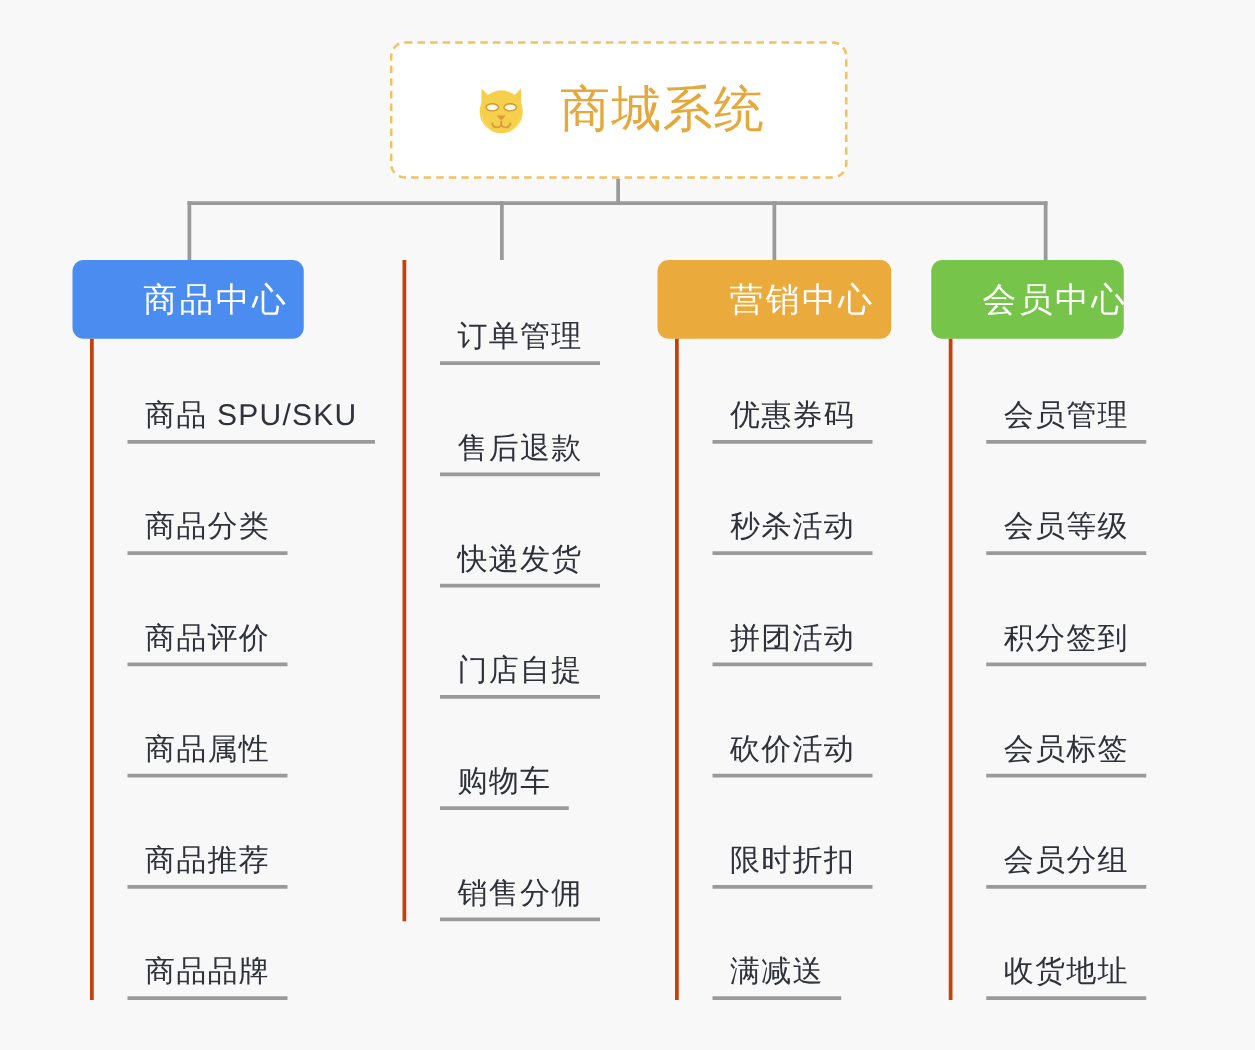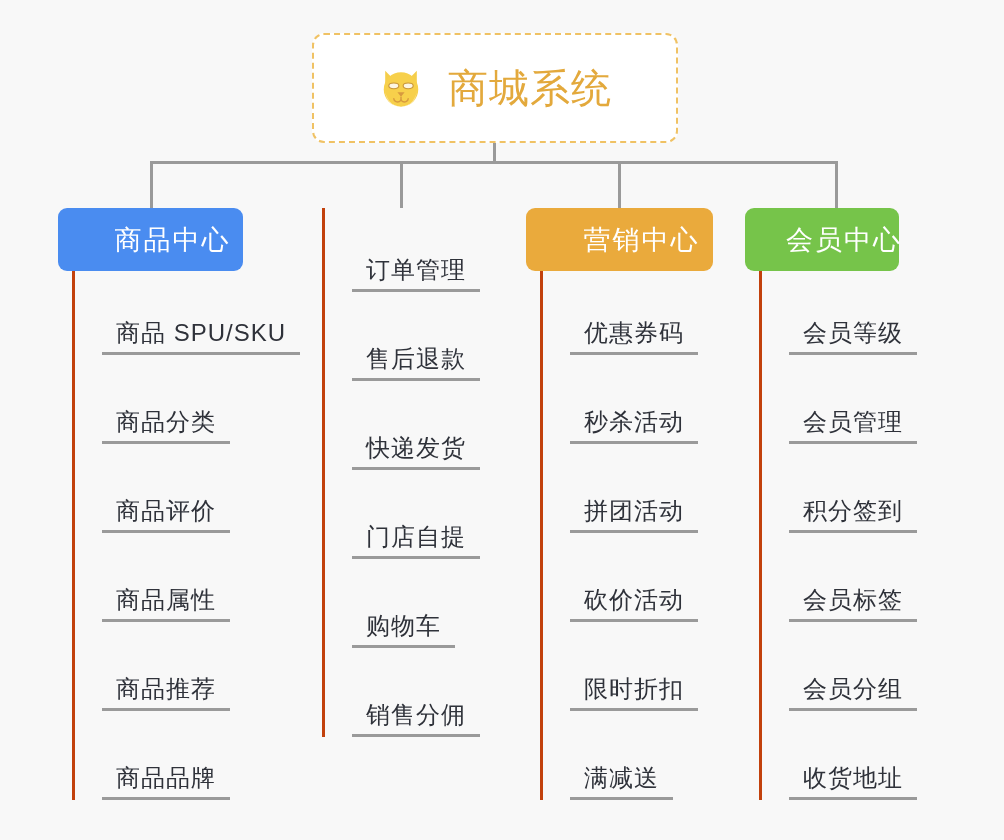--- a/index.html
+++ b/index.html
@@ -225,26 +225,26 @@
         </div>
     </div>
   </div>
 
   <div class="col c4">
     <div class="cat-box">
       <span>会员中心</span>
     </div>
     <div class="leaf-list">
       <div class="leaf">
+          <span class="leaf-inner"><span class="leaf-label">会员管理</span></span>
+        </div>
+      <div class="leaf">
           <span class="leaf-inner"><span class="leaf-label">会员等级</span></span>
         </div>
       <div class="leaf">
-          <span class="leaf-inner"><span class="leaf-label">会员管理</span></span>
-        </div>
-      <div class="leaf">
           <span class="leaf-inner"><span class="leaf-label">积分签到</span></span>
         </div>
       <div class="leaf">
           <span class="leaf-inner"><span class="leaf-label">会员标签</span></span>
         </div>
       <div class="leaf">
           <span class="leaf-inner"><span class="leaf-label">会员分组</span></span>
         </div>
       <div class="leaf">
           <span class="leaf-inner"><span class="leaf-label">收货地址</span></span>

